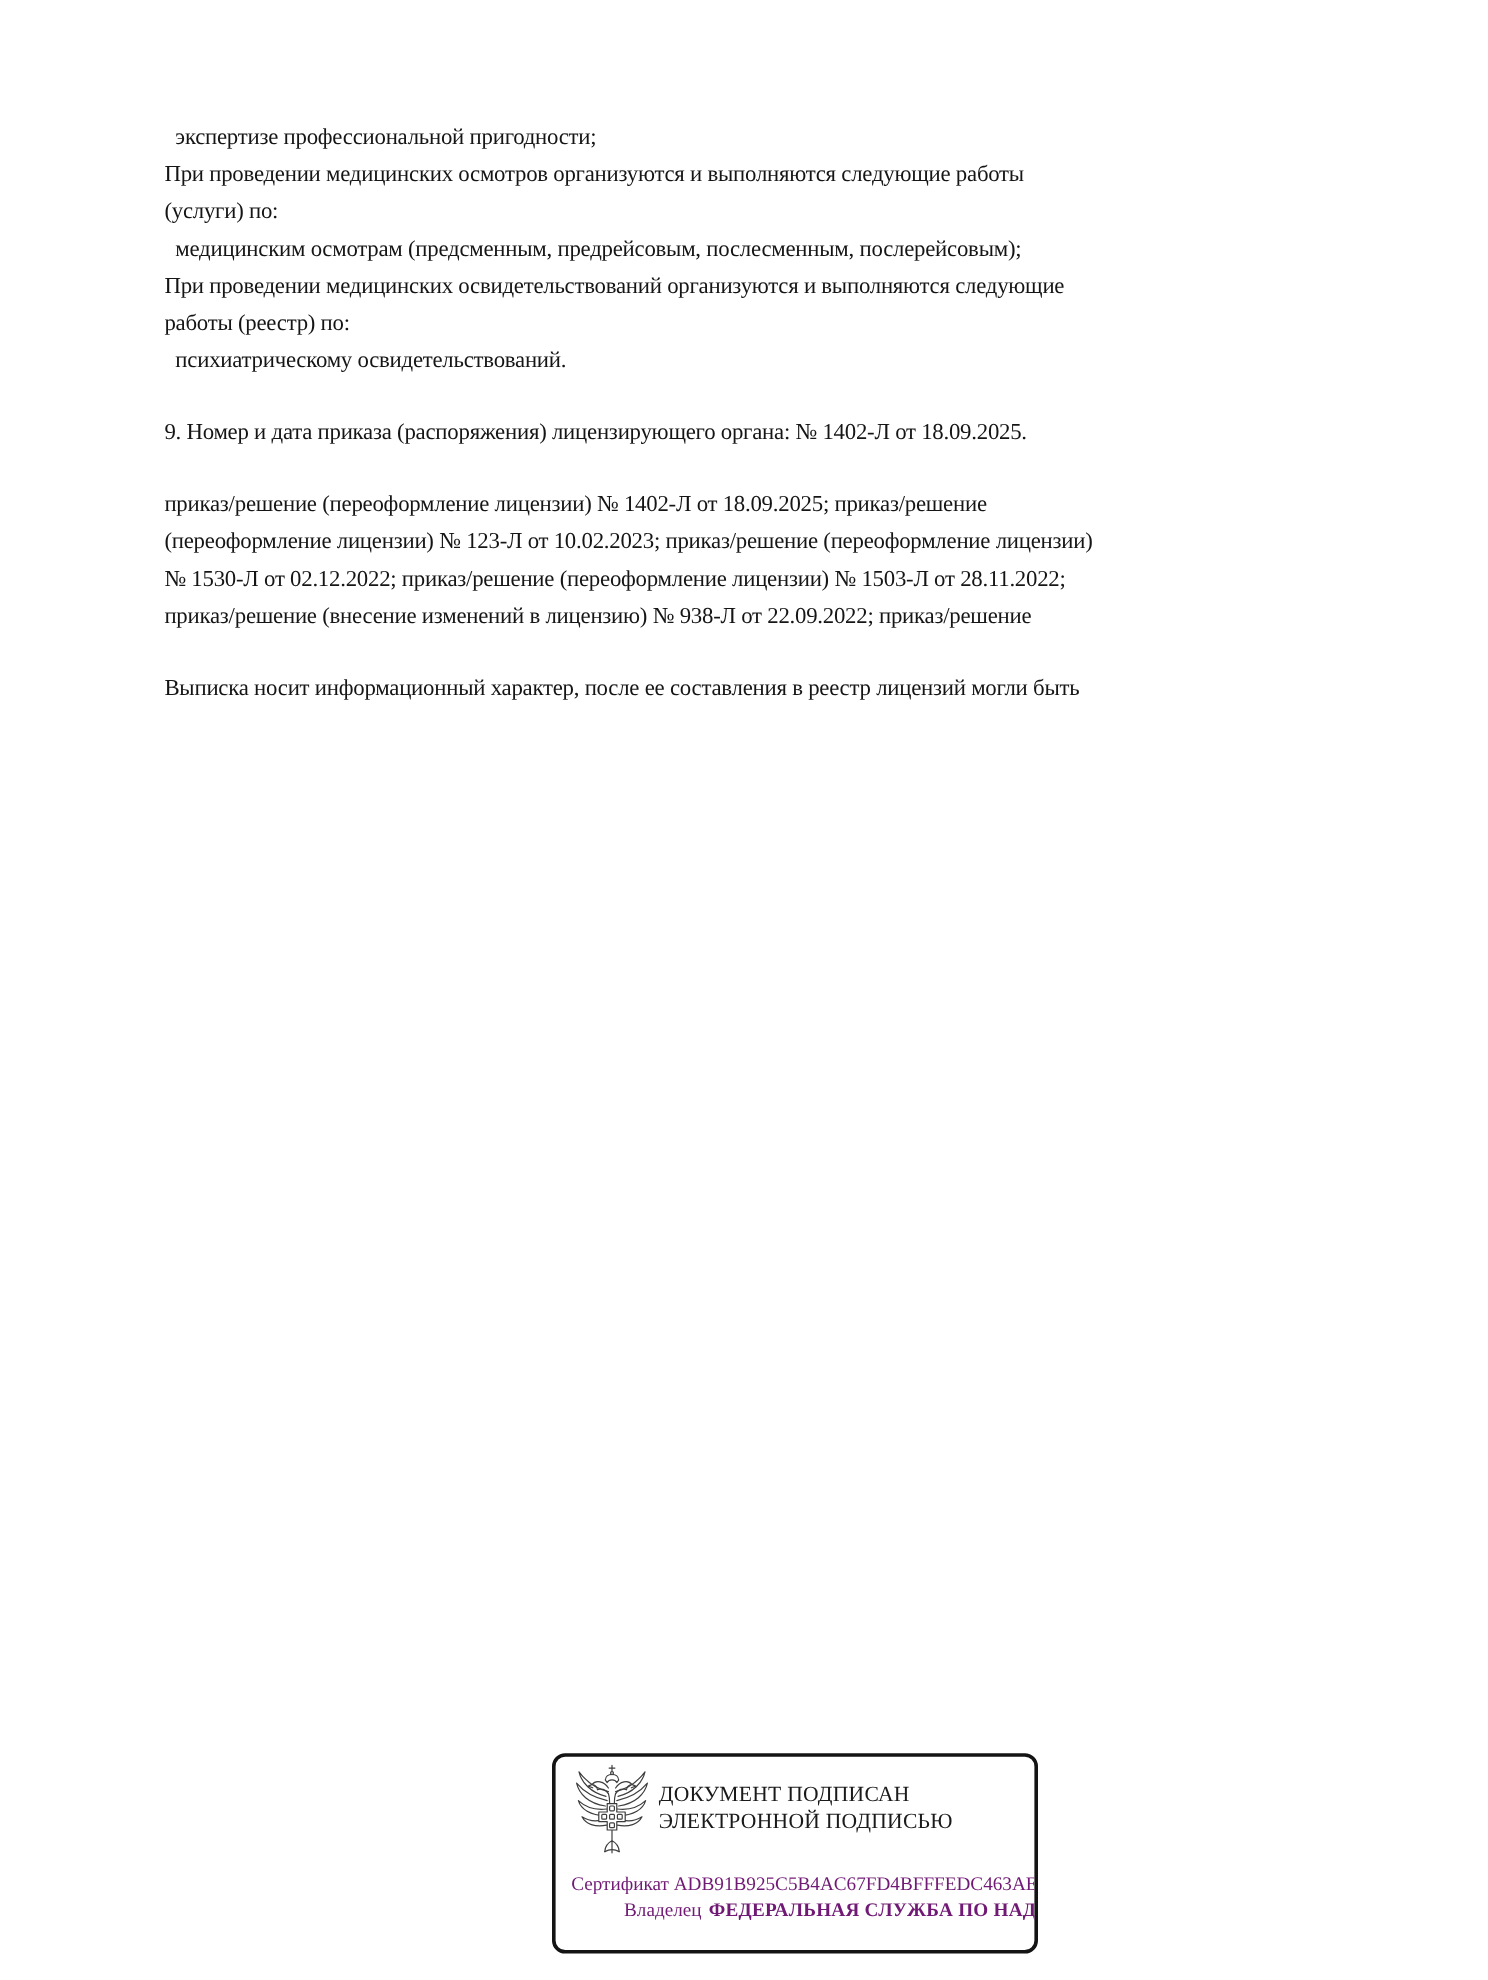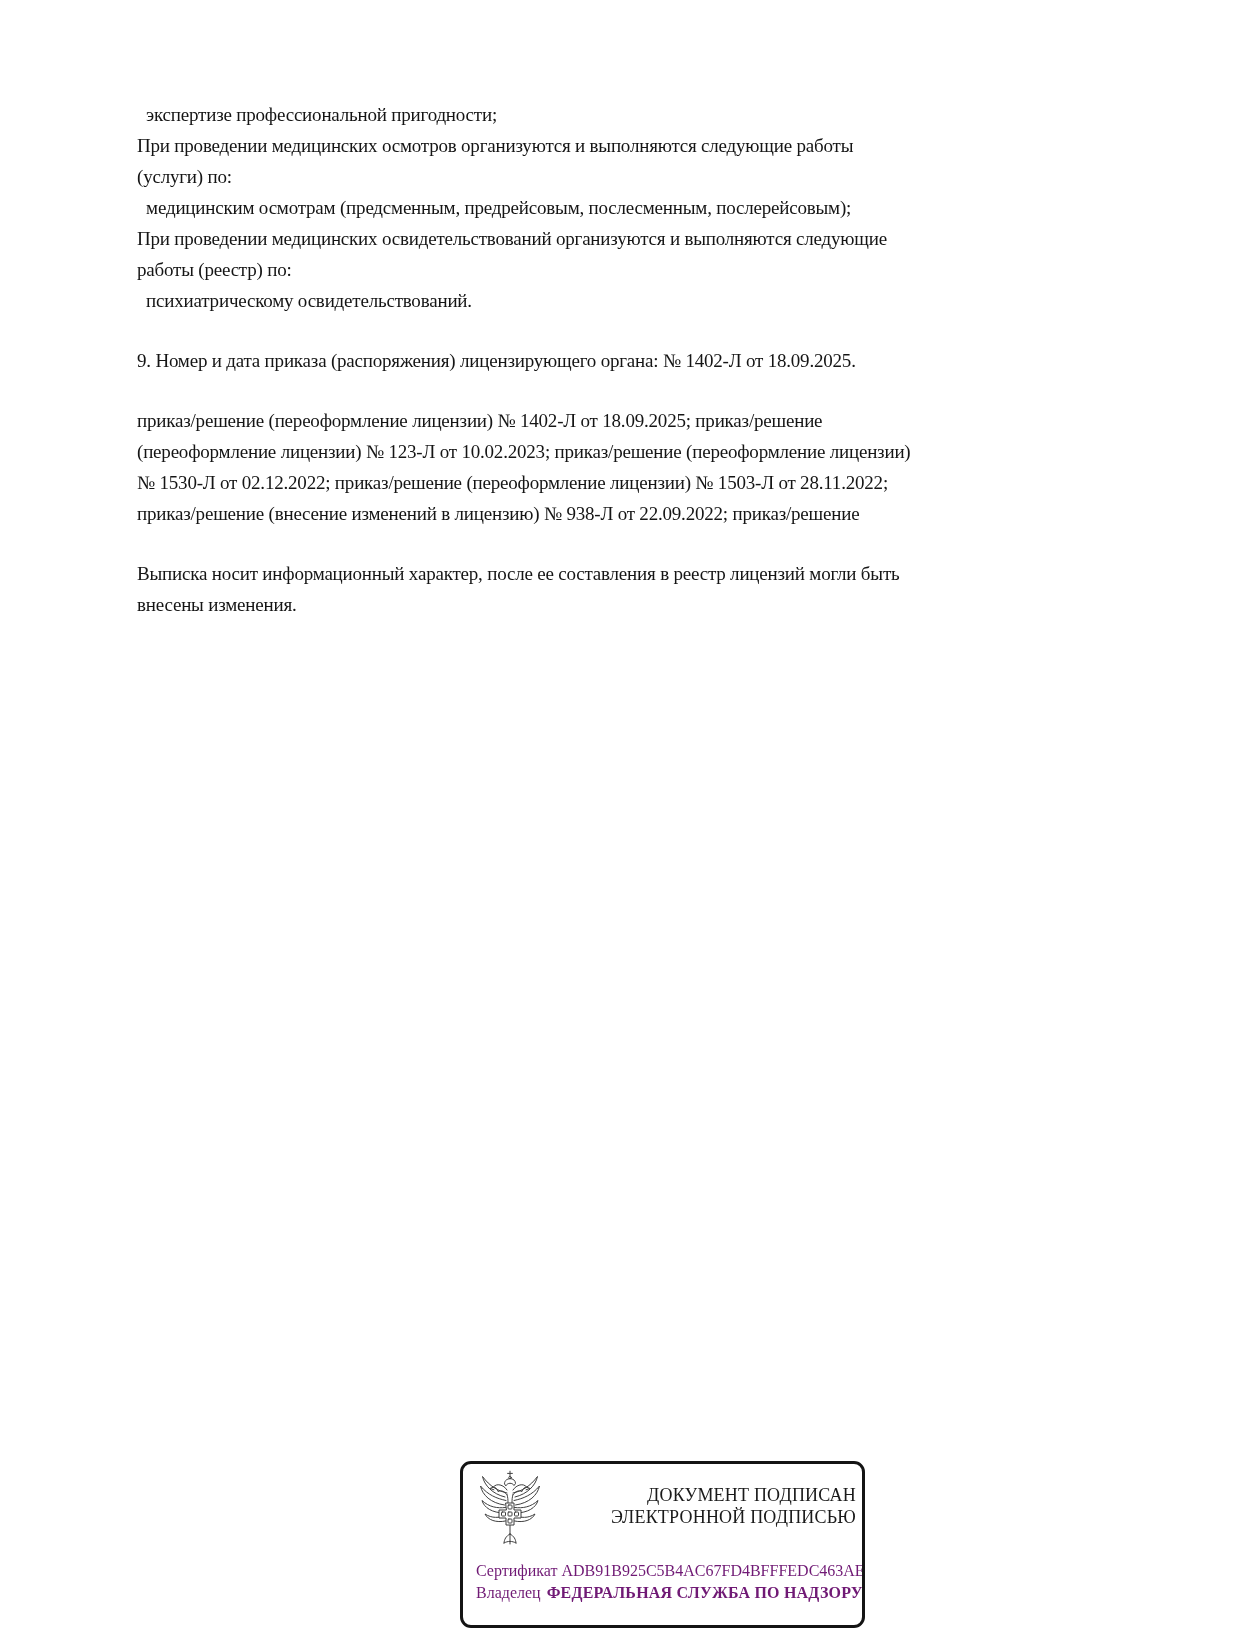--- a/index.html
+++ b/index.html
@@ -37,35 +37,35 @@
     overflow: hidden;
   }
   .emblem {
     position: absolute;
     left: 14px; top: 6px;
     width: 66px; height: 76px;
   }
   .stamp-title {
     position: absolute;
     left: 86px; right: 6px; top: 20px;
-    text-align: right;
+    text-align: left;
     font-size: 18px;
     line-height: 22px;
     letter-spacing: 0.2px;
     color: #1a1a1a;
   }
   .stamp-info {
     position: absolute;
     left: 13px; top: 96px;
     font-size: 16px;
     line-height: 21.5px;
     white-space: nowrap;
     color: #701a75;
   }
-  .owner-label { margin-right: 6px; }
+  .owner-label { margin-right: 6px; margin-left: 44px; }
   .owner-value { font-weight: bold; letter-spacing: 0.2px; }
 </style>
 </head>
 <body>
 
 <div class="page">
 
   <div class="doc">
 
     <div class="para">
@@ -84,21 +84,20 @@
 
     <div class="para">
       <div class="line">приказ/решение (переоформление лицензии) № 1402-Л от 18.09.2025; приказ/решение</div>
       <div class="line">(переоформление лицензии) № 123-Л от 10.02.2023; приказ/решение (переоформление лицензии)</div>
       <div class="line">№ 1530-Л от 02.12.2022; приказ/решение (переоформление лицензии) № 1503-Л от 28.11.2022;</div>
       <div class="line">приказ/решение (внесение изменений в лицензию) № 938-Л от 22.09.2022; приказ/решение</div>
     </div>
 
     <div class="para">
       <div class="line">Выписка носит информационный характер, после ее составления в реестр лицензий могли быть</div>
-      <div class="line">внесены изменения.</div>
     </div>
 
   </div>
 
   <div class="stamp">
 
     <svg class="emblem" viewBox="0 0 66 76" xmlns="http://www.w3.org/2000/svg" fill="none" stroke="#3f3f3f" stroke-width="1" stroke-linecap="round" stroke-linejoin="round">
 
       <path d="M33 1.2 V6 M30.6 3.4 H35.4"></path>
       <circle cx="33" cy="7.6" r="1.2"></circle>

